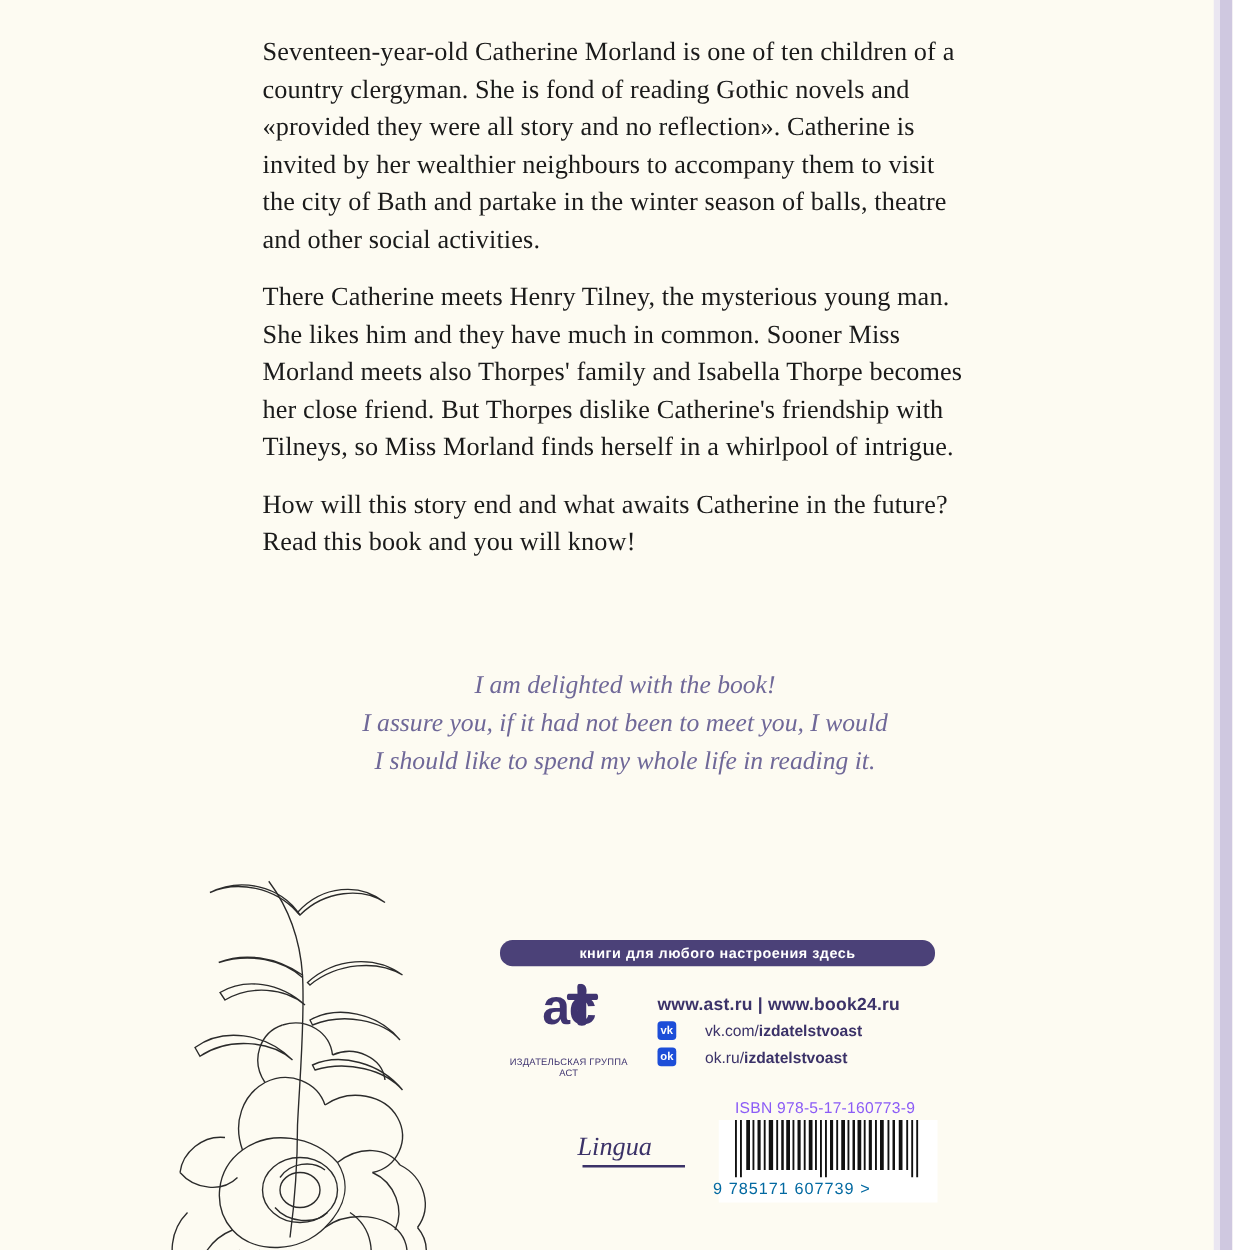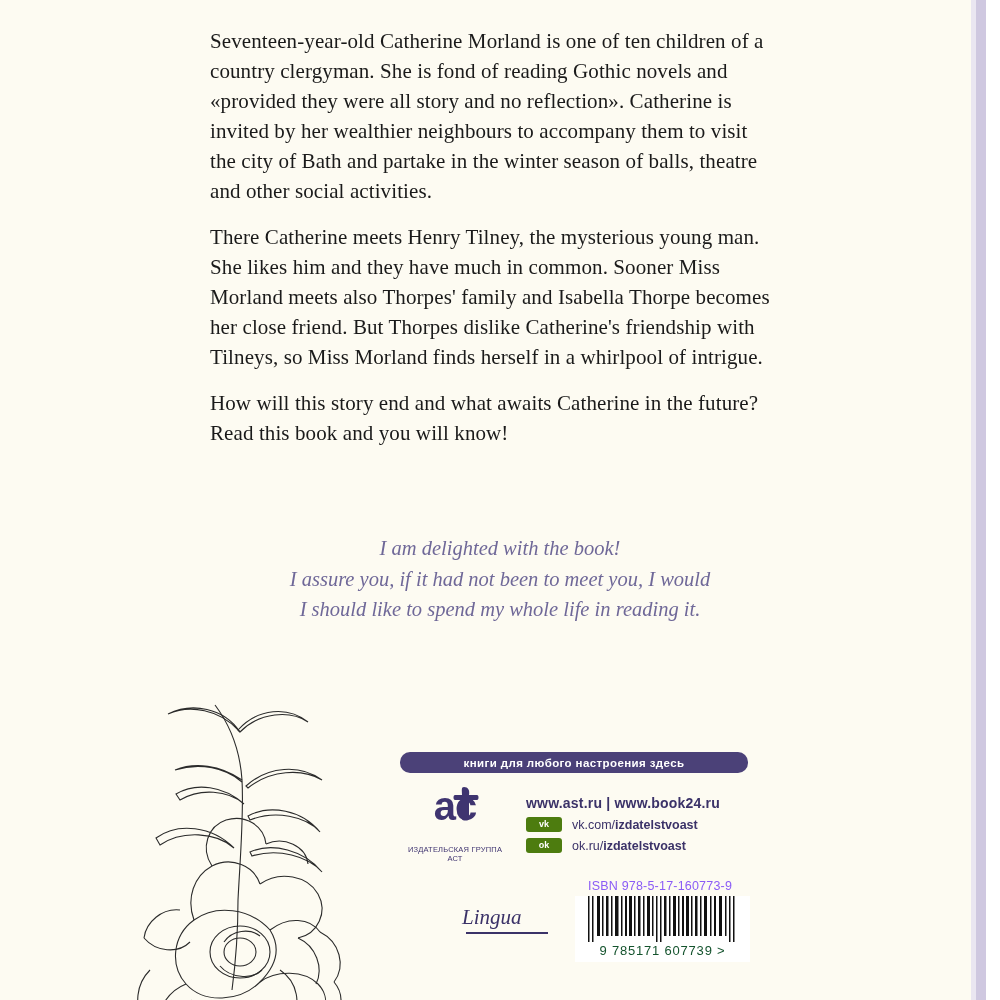--- a/index.html
+++ b/index.html
@@ -143,30 +143,30 @@
     letter-spacing: 0.2px;
   }
   .links .social {
     display: flex;
     align-items: center;
     margin-top: 6px;
     font-size: 12.5px;
     color: #3b3268;
   }
   .social-badge {
-    width: 36px;
+    width: 15px;
     height: 15px;
     border-radius: 3px;
-    background: #4d7c0f;
+    background: #1d4ed8;
     color: #fff;
     font-size: 9px;
     font-weight: bold;
     line-height: 15px;
     text-align: center;
-    margin-right: 10px;
+    margin-right: 23px;
     font-family: "Liberation Sans", sans-serif;
   }
   .social b { font-weight: bold; }
 
   .isbn-text {
     position: absolute;
     left: 588px;
     top: 879px;
     font-family: "Liberation Sans", sans-serif;
     font-size: 12.5px;
@@ -183,27 +183,27 @@
   }
   .barcode-bars {
     position: absolute;
     left: 586px;
     top: 896px;
     width: 155px;
     height: 46px;
   }
   .bc-num {
     position: absolute;
-    left: 575px;
+    left: 546px;
     top: 943px;
     width: 175px;
     font-family: "Liberation Sans", sans-serif;
     font-size: 13px;
     letter-spacing: 0.8px;
-    color: #14532d;
+    color: #0369a1;
     text-align: center;
   }
   .lingua {
     position: absolute;
     left: 462px;
     top: 905px;
     font-family: "Liberation Serif", serif;
     font-style: italic;
     font-size: 21px;
     color: #3b3268;

